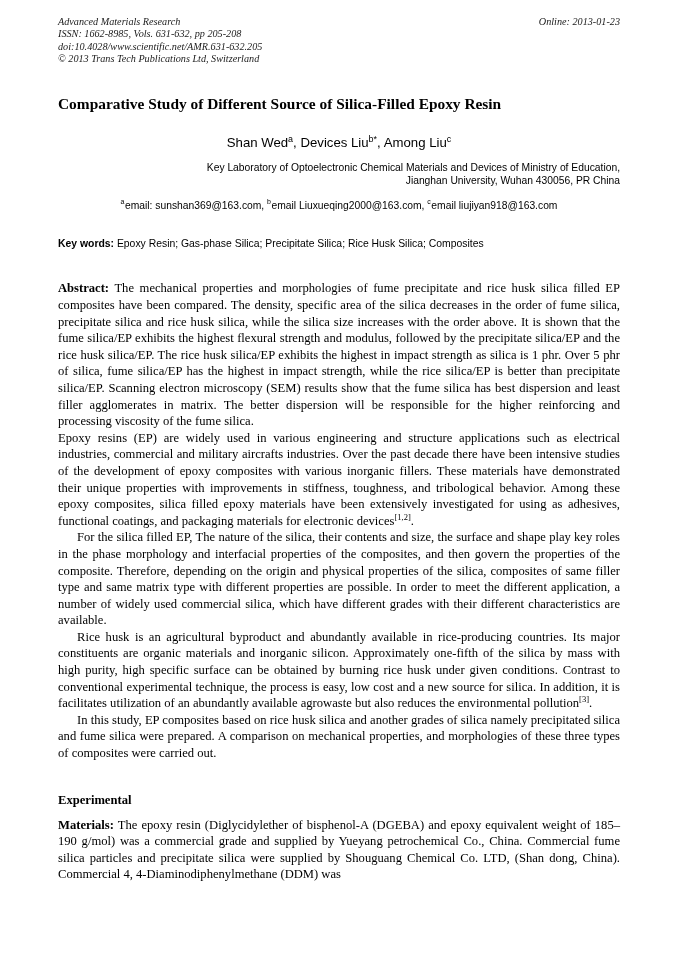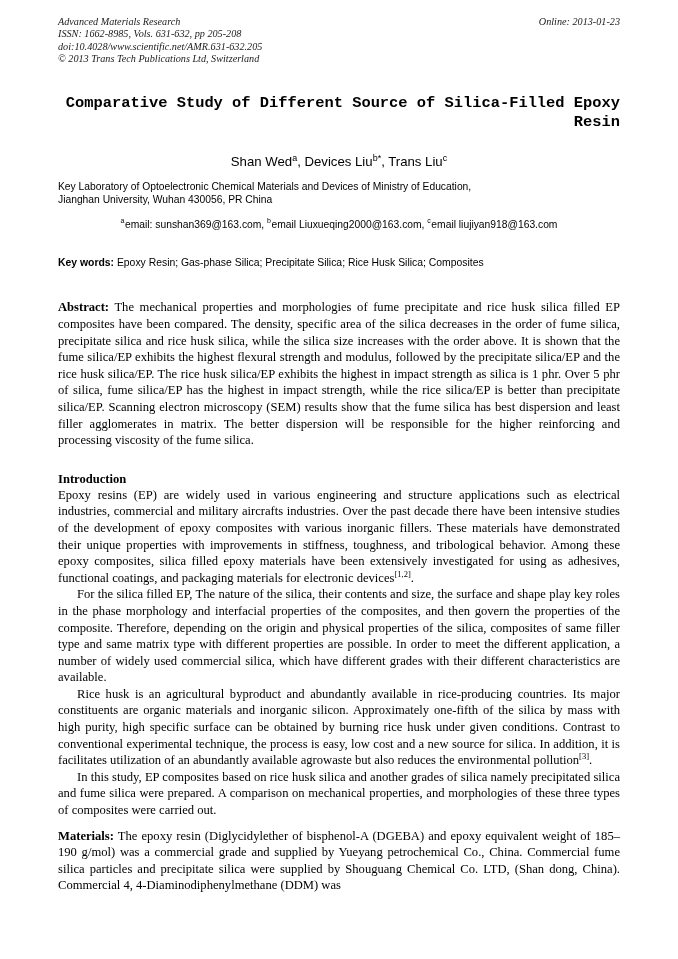--- a/index.html
+++ b/index.html
@@ -36,43 +36,43 @@
     display: flex;
     justify-content: space-between;
     align-items: baseline;
   }
   .journal-header .meta-line {
     white-space: nowrap;
   }
 
   
   .article-title {
-    font-family: Liberation Mono, monospace;
+    font-family: Liberation Serif, serif;
     font-weight: bold;
     font-size: 15.4px;
     line-height: 19px;
-    text-align: right;
+    text-align: left;
     color: #000;
     margin-top: 28px;
   }
 
   
   .authors {
     font-family: "Liberation Sans", "DejaVu Sans", sans-serif;
     font-size: 13.2px;
     line-height: 16px;
     text-align: center;
     color: #000;
     margin-top: 22px;
   }
   .affiliation {
     font-family: "Liberation Sans", "DejaVu Sans", sans-serif;
     font-size: 10.3px;
     line-height: 13.6px;
-    text-align: left;
+    text-align: right;
     color: #000;
     margin-top: 10px;
   }
   .emails {
     font-family: "Liberation Sans", "DejaVu Sans", sans-serif;
     font-size: 10.3px;
     line-height: 13.6px;
     text-align: center;
     color: #000;
     margin-top: 11px;
@@ -149,41 +149,41 @@
         <span class="meta-line">Online: 2013-01-23</span>
       </div>
       <div class="meta-line">ISSN: 1662-8985, Vols. 631-632, pp 205-208</div>
       <div class="meta-line">doi:10.4028/www.scientific.net/AMR.631-632.205</div>
       <div class="meta-line">© 2013 Trans Tech Publications Ltd, Switzerland</div>
     </div>
 
     <div class="article-title">Comparative Study of Different Source of Silica-Filled Epoxy Resin</div>
 
     <div class="authors">
-      <span><span>Shan Wed</span><sup>a</sup><span>, </span></span><span><span>Devices Liu</span><sup>b*</sup><span>, </span></span><span><span>Trans Liu</span><sup>c</sup></span>
+      <span><span>Shan Wed</span><sup>a</sup><span>, </span></span><span><span>Devices Liu</span><sup>b*</sup><span>, </span></span><span><span>Among Liu</span><sup>c</sup></span>
     </div>
 
     <div class="affiliation">
       <div>Key Laboratory of Optoelectronic Chemical Materials and Devices of Ministry of Education,</div>
       <div>Jianghan University, Wuhan 430056, PR China</div>
     </div>
 
     <div class="emails"><sup>a</sup><span>email: sunshan369@163.com,</span><span> </span><sup>b</sup><span>email Liuxueqing2000@163.com,</span><span> </span><sup>c</sup><span>email liujiyan918@163.com</span></div>
 
     <div class="keywords"><span class="lead">Key words:</span><span> Epoxy Resin; Gas-phase Silica; Precipitate Silica; Rice Husk Silica; Composites</span></div>
 
     <div class="abstract"><span class="lead">Abstract:</span><span> The mechanical properties and morphologies of fume precipitate and rice husk silica filled EP composites have been compared. The density, specific area of the silica decreases in the order of fume silica, precipitate silica and rice husk silica, while the silica size increases with the order above. It is shown that the fume silica/EP exhibits the highest flexural strength and modulus, followed by the precipitate silica/EP and the rice husk silica/EP. The rice husk silica/EP exhibits the highest in impact strength as silica is 1 phr. Over 5 phr of silica, fume silica/EP has the highest in impact strength, while the rice silica/EP is better than precipitate silica/EP. Scanning electron microscopy (SEM) results show that the fume silica has best dispersion and least filler agglomerates in matrix. The better dispersion will be responsible for the higher reinforcing and processing viscosity of the fume silica.</span></div>
 
-    <div class="sec-head">Introduction</div>
 
     <div class="body-par first"><span>Epoxy resins (EP) are widely used in various engineering and structure applications such as electrical industries, commercial and military aircrafts industries. Over the past decade there have been intensive studies of the development of epoxy composites with various inorganic fillers. These materials have demonstrated their unique properties with improvements in stiffness, toughness, and tribological behavior. Among these epoxy composites, silica filled epoxy materials have been extensively investigated for using as adhesives, functional coatings, and packaging materials for electronic devices</span><sup>[1,2]</sup><span>.</span></div>
 
     <div class="body-par indent">For the silica filled EP, The nature of the silica, their contents and size, the surface and shape play key roles in the phase morphology and interfacial properties of the composites, and then govern the properties of the composite. Therefore, depending on the origin and physical properties of the silica, composites of same filler type and same matrix type with different properties are possible. In order to meet the different application, a number of widely used commercial silica, which have different grades with their different characteristics are available.</div>
 
     <div class="body-par indent"><span>Rice husk is an agricultural byproduct and abundantly available in rice-producing countries. Its major constituents are organic materials and inorganic silicon. Approximately one-fifth of the silica by mass with high purity, high specific surface can be obtained by burning rice husk under given conditions. Contrast to conventional experimental technique, the process is easy, low cost and a new source for silica. In addition, it is facilitates utilization of an abundantly available agrowaste but also reduces the environmental pollution</span><sup>[3]</sup><span>.</span></div>
 
     <div class="body-par indent">In this study, EP composites based on rice husk silica and another grades of silica namely precipitated silica and fume silica were prepared. A comparison on mechanical properties, and morphologies of these three types of composites were carried out.</div>
 
+    <div class="sec-head experimental">Experimental</div>
 
     <div class="body-par materials-par"><span class="lead">Materials:</span><span> The epoxy resin (Diglycidylether of bisphenol-A (DGEBA) and epoxy equivalent weight of 185–190 g/mol) was a commercial grade and supplied by Yueyang petrochemical Co., China. Commercial fume silica particles and precipitate silica were supplied by Shouguang Chemical Co. LTD, (Shan dong, China). Commercial 4, 4-Diaminodiphenylmethane (DDM) was</span></div>
 
   </div>
 </div>
 
 </body></html>

